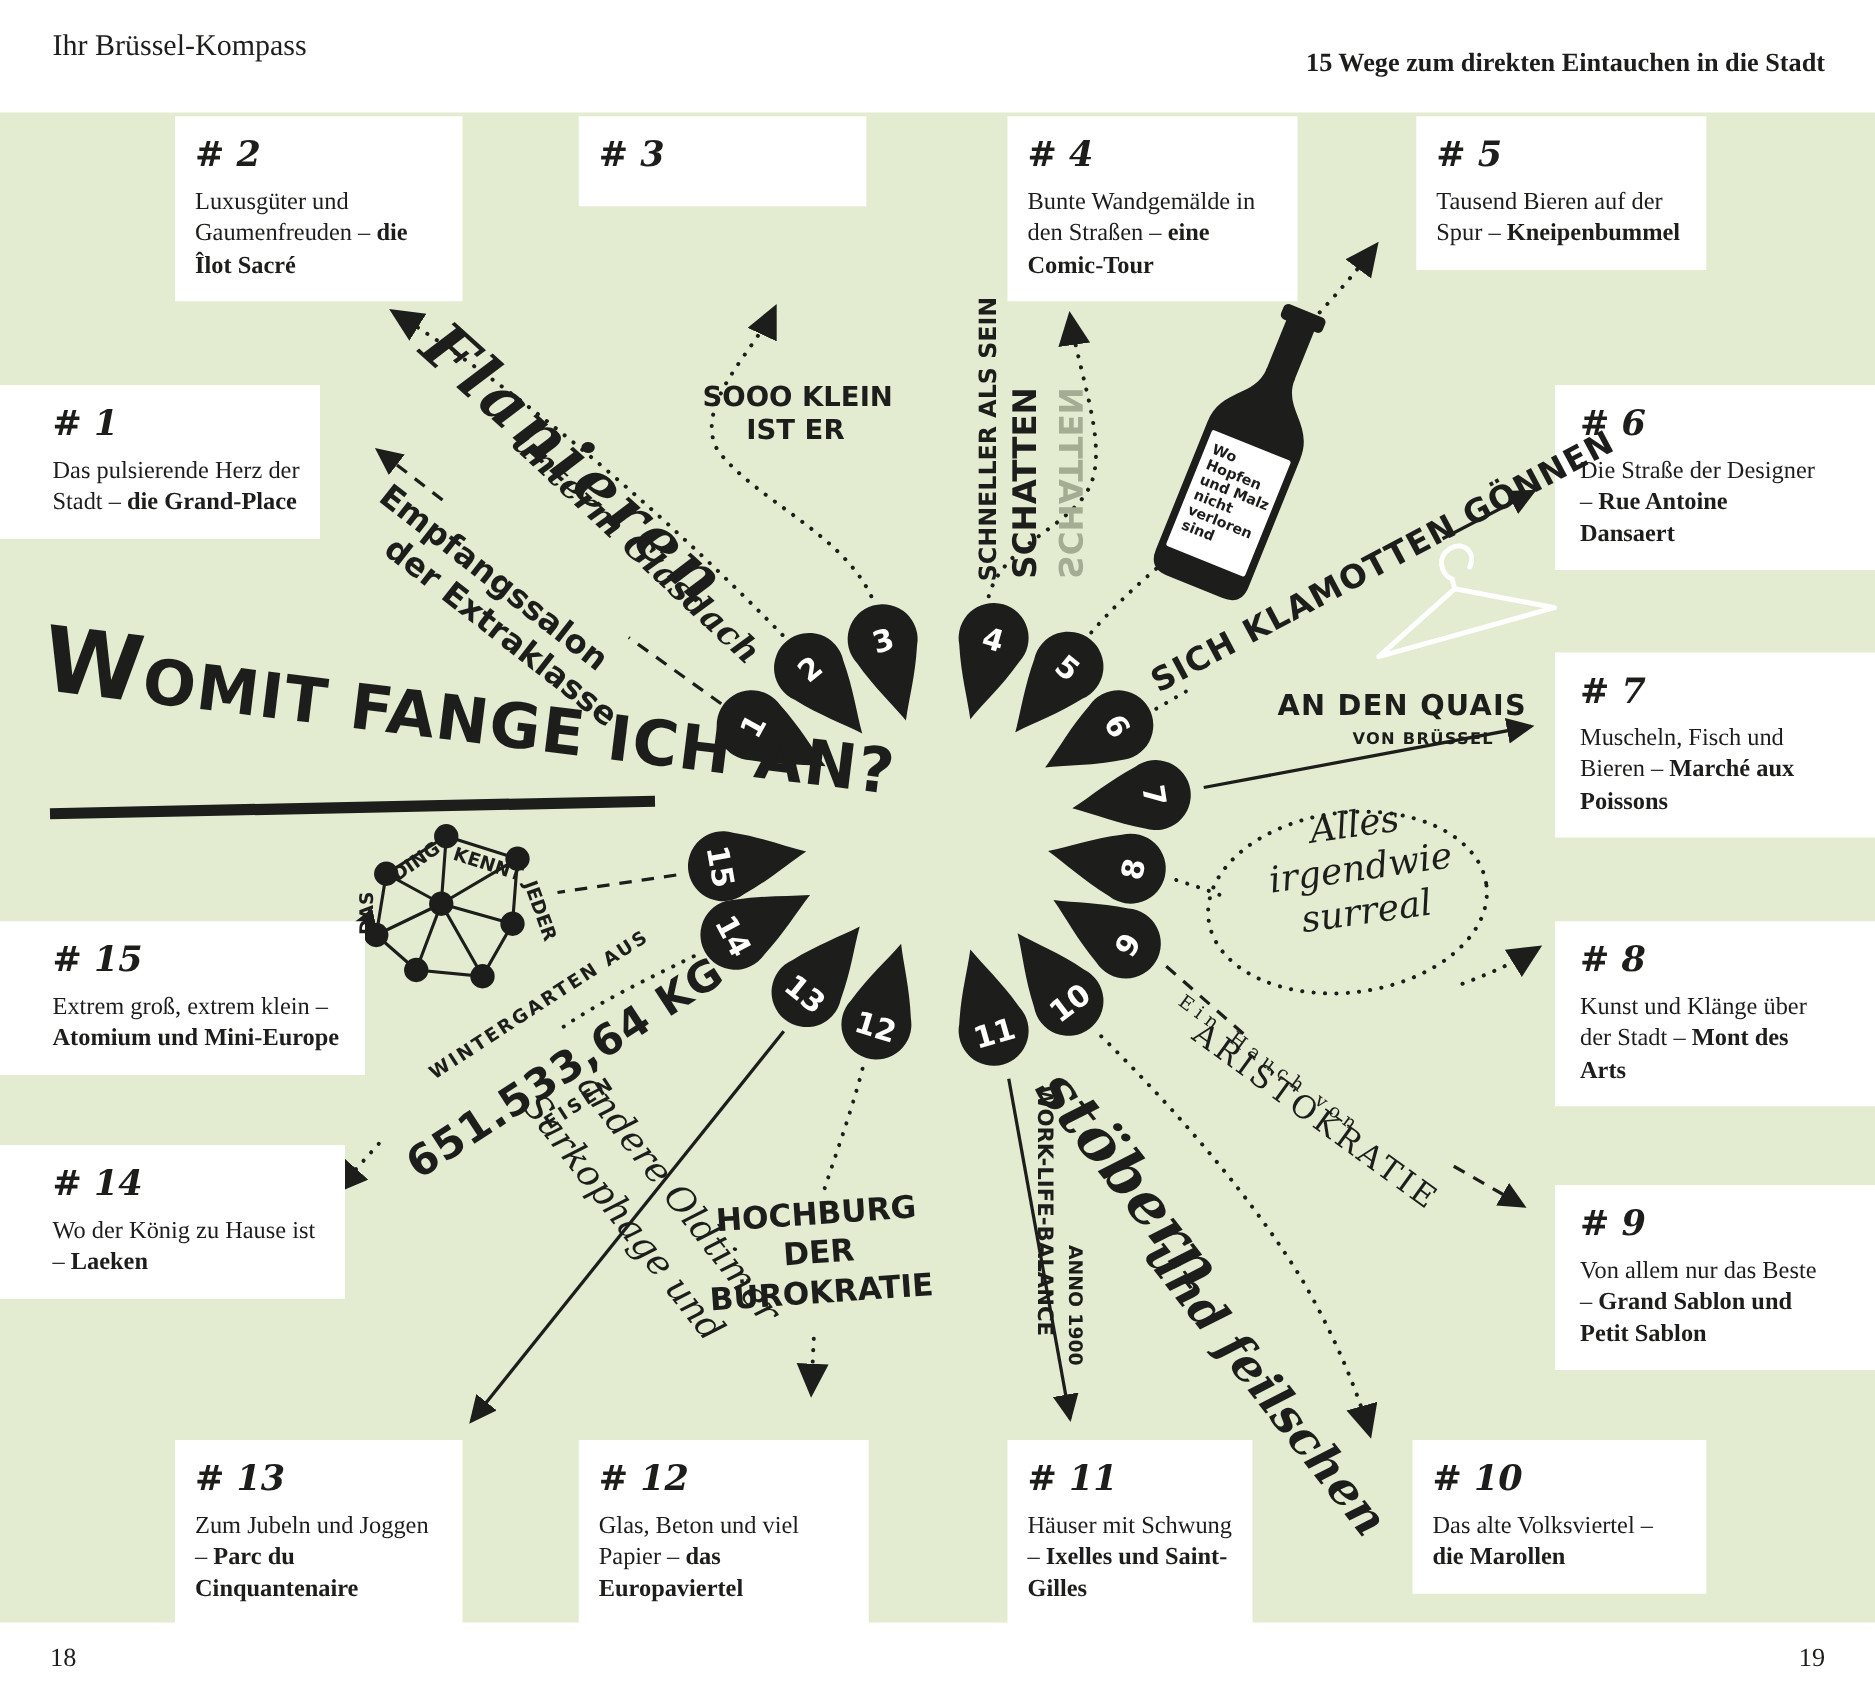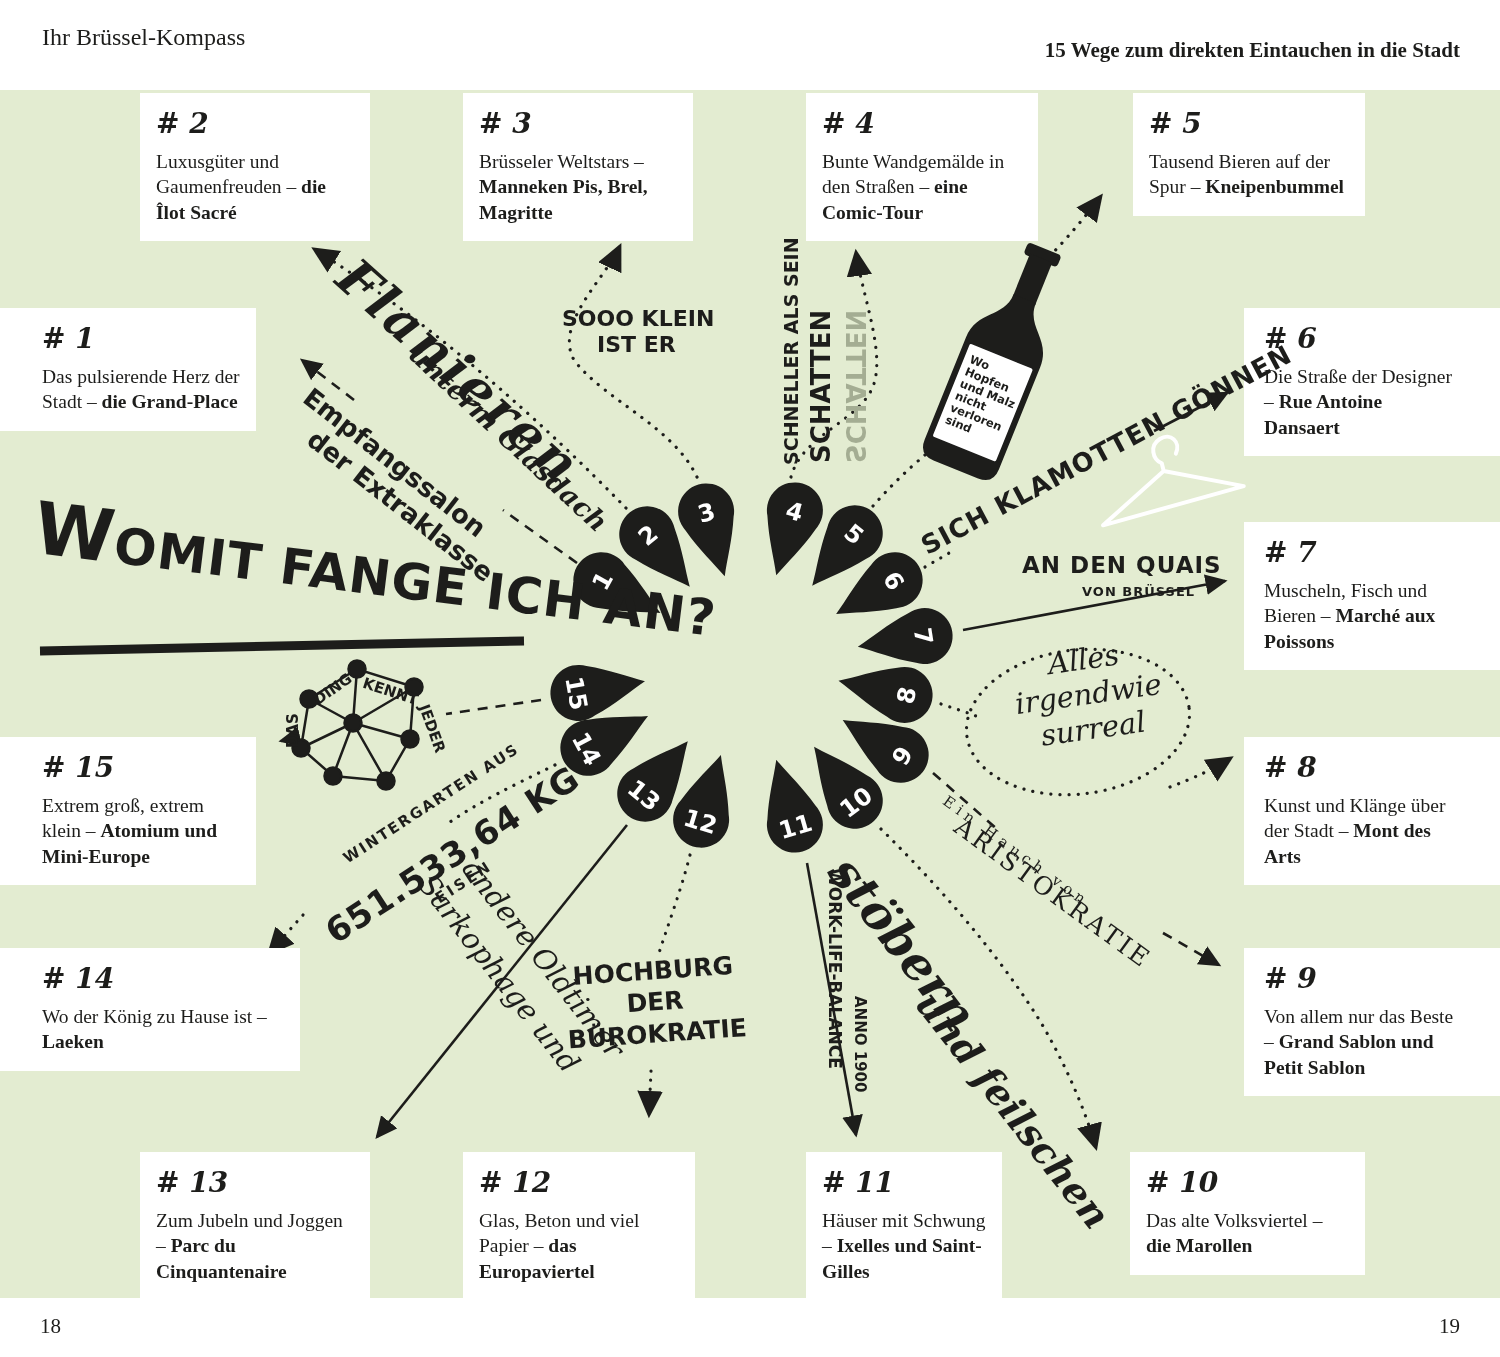--- a/index.html
+++ b/index.html
@@ -184,21 +184,20 @@
 <div class="box edge-l" style="left:0;top:308px;width:256px">
   <h3># 1</h3>
   <p><span>Das pulsierende Herz der Stadt – </span><strong>die Grand-Place</strong></p>
 </div>
 <div class="box" style="left:140px;top:93px;width:230px">
   <h3># 2</h3>
   <p><span>Luxusgüter und Gaumenfreuden – </span><strong>die Îlot Sacré</strong></p>
 </div>
 <div class="box" style="left:463px;top:93px;width:230px">
   <h3># 3</h3>
-  <p><span>Brüsseler Weltstars – </span><strong>Manneken Pis, Brel, Magritte</strong></p>
 </div>
 <div class="box" style="left:806px;top:93px;width:232px">
   <h3># 4</h3>
   <p><span>Bunte Wandgemälde in den Straßen – </span><strong>eine Comic-Tour</strong></p>
 </div>
 <div class="box" style="left:1133px;top:93px;width:232px">
   <h3># 5</h3>
   <p><span>Tausend Bieren auf der Spur – </span><strong>Kneipenbummel</strong></p>
 </div>
 <div class="box edge-r" style="left:1244px;top:308px;width:256px">
@@ -226,25 +225,25 @@
   <p><span>Häuser mit Schwung – </span><strong>Ixelles und Saint-Gilles</strong></p>
 </div>
 <div class="box" style="left:463px;top:1152px;width:232px">
   <h3># 12</h3>
   <p><span>Glas, Beton und viel Papier – </span><strong>das Europaviertel</strong></p>
 </div>
 <div class="box" style="left:140px;top:1152px;width:230px">
   <h3># 13</h3>
   <p><span>Zum Jubeln und Joggen – </span><strong>Parc du Cinquantenaire</strong></p>
 </div>
-<div class="box edge-l" style="left:0;top:948px;width:300px">
+<div class="box edge-l" style="left:0;top:916px;width:276px">
   <h3># 14</h3>
   <p><span>Wo der König zu Hause ist – </span><strong>Laeken</strong></p>
 </div>
-<div class="box edge-l" style="left:0;top:737px;width:256px">
+<div class="box edge-l" style="left:0;top:737px;width:292px">
   <h3># 15</h3>
   <p><span>Extrem groß, extrem klein – </span><strong>Atomium und Mini-Europe</strong></p>
 </div>
 
 <div class="ann scr" style="left:366px;top:246px;transform:rotate(42deg);font-size:52px;letter-spacing:3px">Flanieren</div>
 <div class="ann scr" style="left:424px;top:338px;transform:rotate(43deg);font-size:27px">unterm Glasdach</div>
 
 <div class="ann sans6" style="left:316px;top:382px;transform:rotate(38deg);font-size:26px">Empfangssalon</div>
 <div class="ann sans6" style="left:320px;top:424px;transform:rotate(38deg);font-size:26px">der Extraklasse</div>
 

